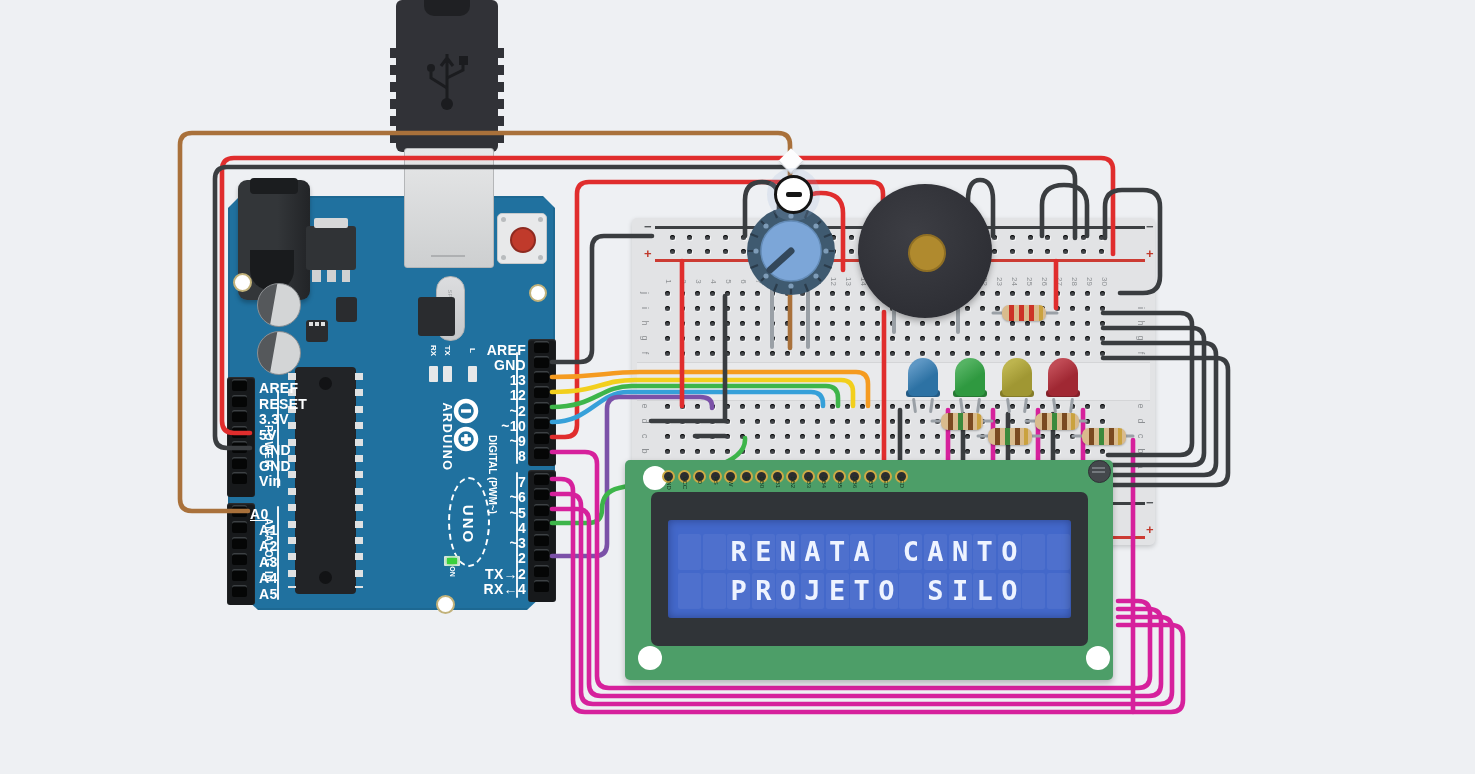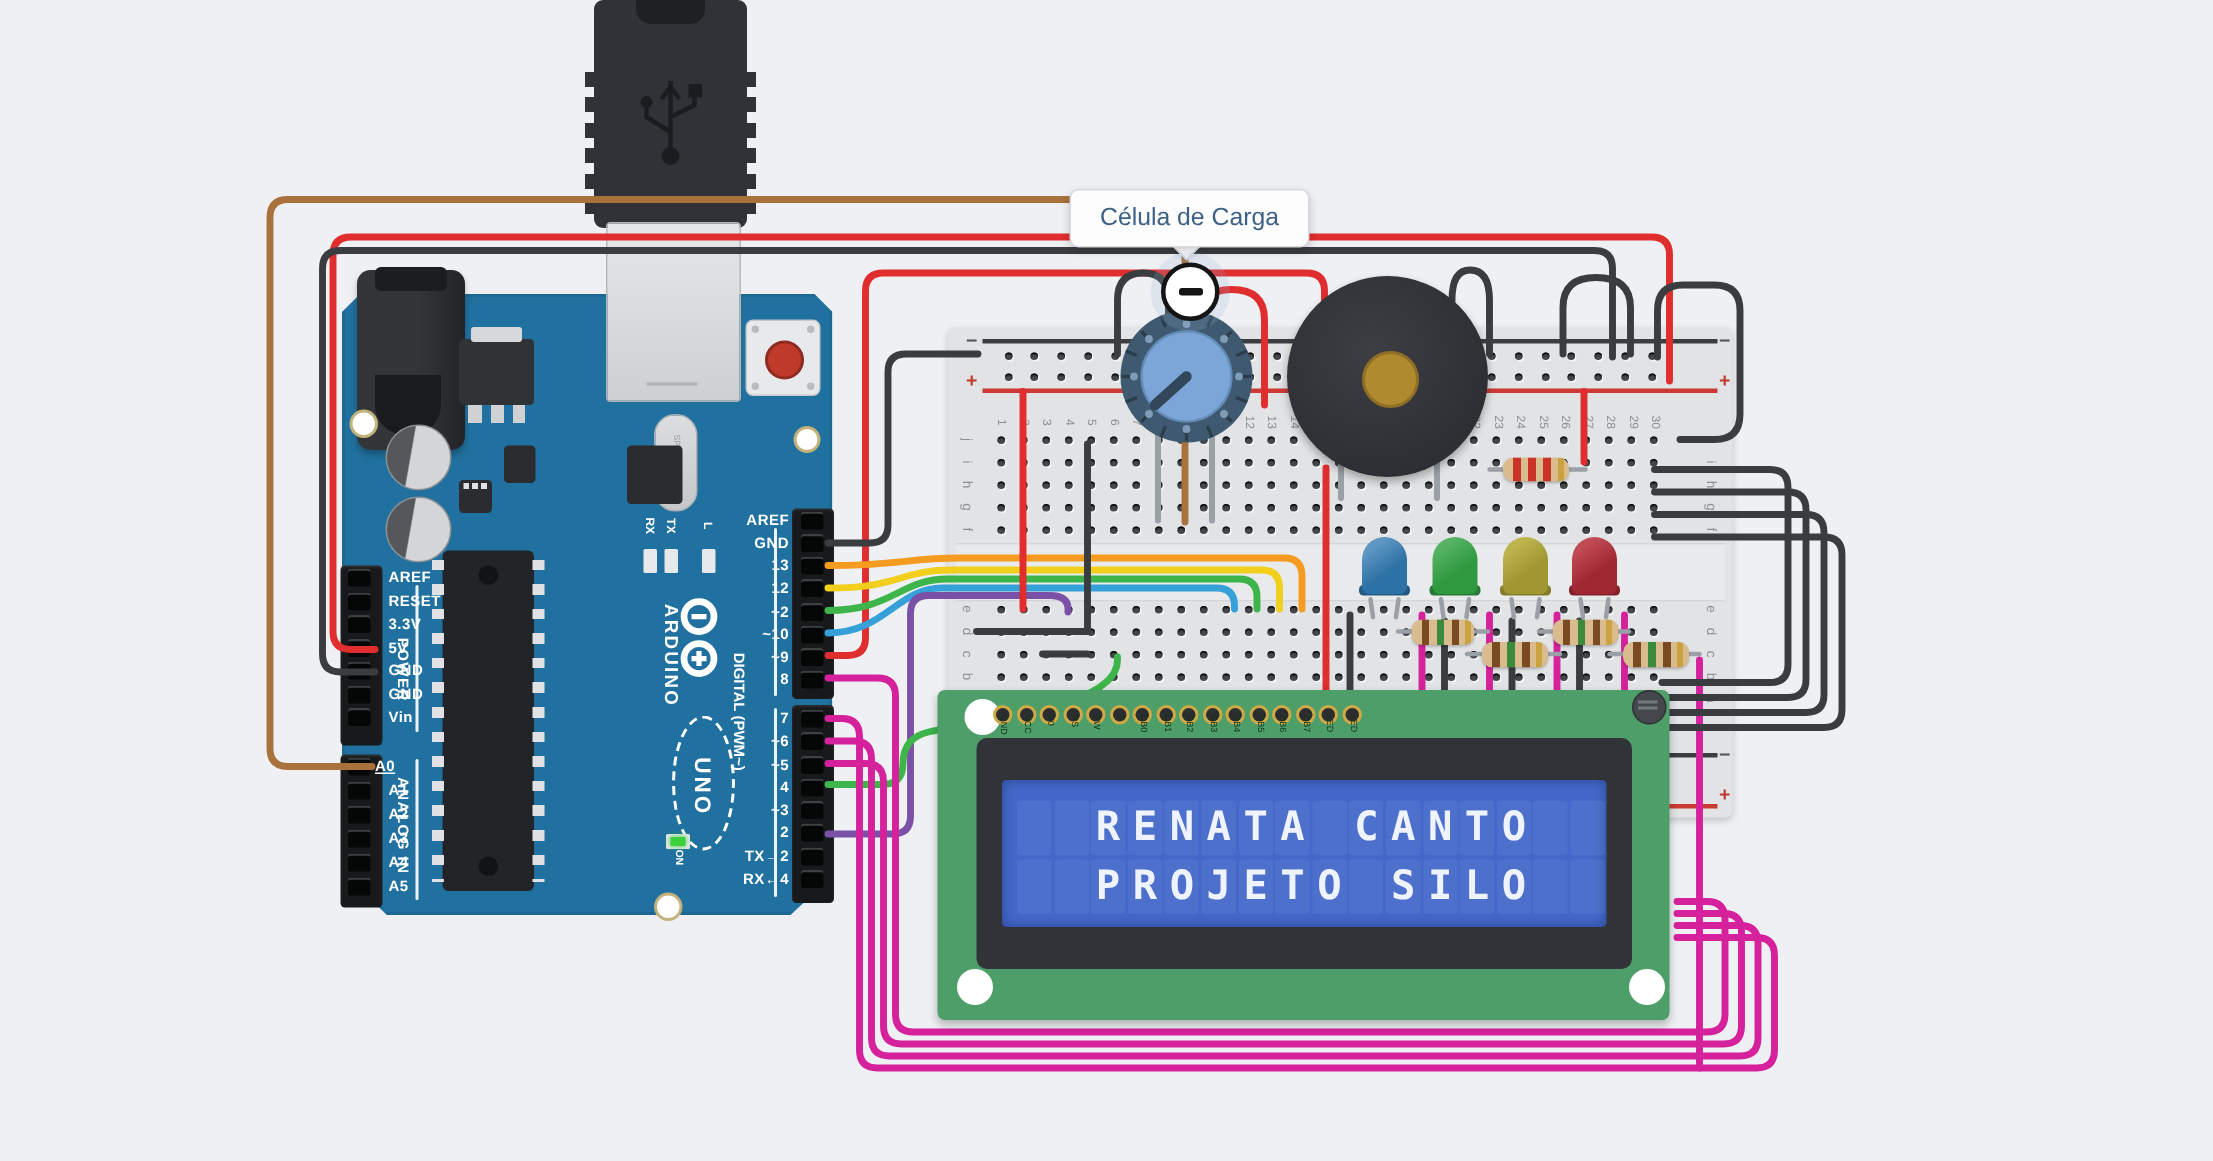--- a/index.html
+++ b/index.html
@@ -34,21 +34,21 @@
   #crystal{left:436px;top:276px;width:27px;height:63px;border-radius:14px;background:linear-gradient(#dcdddf,#c5c7c9);border:1px solid #aeb1b3;}
   .crystal-txt{position:absolute;left:-17px;top:27px;width:60px;font-size:6px;color:#9b9ea1;transform:rotate(90deg);text-align:center;}
   .chip{background:#2a2c2f;border-radius:3px;}
   #comp3:before{content:"";position:absolute;left:3px;top:2px;width:16px;height:4px;
     background:repeating-linear-gradient(90deg,#dfe1e2 0 4px,transparent 4px 6px);}
   #dip{left:295px;top:367px;width:61px;height:227px;background:#222427;border-radius:4px;}
   .dip-leg{position:absolute;top:6px;width:8px;height:215px;background:repeating-linear-gradient(180deg,#dfe1e2 0 7px,transparent 7px 16.4px);}
   .dip-dot{position:absolute;left:24px;width:13px;height:13px;border-radius:50%;background:#121315;}
   .hdr{background:#17191b;border-radius:3px;box-shadow:inset 0 1px 2px rgba(255,255,255,.12);}
   .pinbox{position:absolute;width:15px;height:12px;background:#050606;border-radius:2px;box-shadow:inset 0 1.5px 0 #3d4144;}
-  .plabel{position:absolute;color:#fff;font-size:10px;font-weight:bold;letter-spacing:.3px;white-space:nowrap;}
+  .plabel{position:absolute;color:#fff;font-size:14px;font-weight:bold;letter-spacing:.3px;white-space:nowrap;}
   .plabel.r{text-align:right;width:52px;}
   .sep{position:absolute;width:2px;background:rgba(255,255,255,.92);border-radius:1px;}
   .vtext{position:absolute;color:#fff;font-weight:bold;text-align:center;white-space:nowrap;}
   .mount{position:absolute;background:#fff;border:2px solid #c2b27a;border-radius:50%;}
   .wled{position:absolute;background:#e6e8e9;border-radius:1px;}
   #led-on-g{left:447px;top:558px;width:10px;height:6px;background:#3ad13d;box-shadow:0 0 4px #3ad13d;}
   #uno-oval{left:448px;top:477px;width:38px;height:86px;border:2px dashed #fff;border-radius:50%;}
   .rdot{position:absolute;width:5px;height:5px;border-radius:50%;background:#b9bcbe;}
 
   
@@ -905,20 +905,17 @@
           <div class="lcd-cell" style="left: 348.2px; top: 113px;">L</div>
           <div class="lcd-cell" style="left: 372.8px; top: 113px;">O</div>
           <div class="lcd-cell" style="left: 397.4px; top: 113px;"></div>
           <div class="lcd-cell" style="left: 422px; top: 113px;"></div>
         </div>
     </div>
   </div>
 
   <div class="layer" id="overlay">
     <div class="abs" id="tt-arrow"></div>
-    <div class="abs" id="tooltip">
-      <span>Célula de Carga</span>
-    </div>
     <div class="abs" id="minus-ctl">
       <div id="minus-bar"></div>
     </div>
   </div>
 </div>
 
 </body></html>

